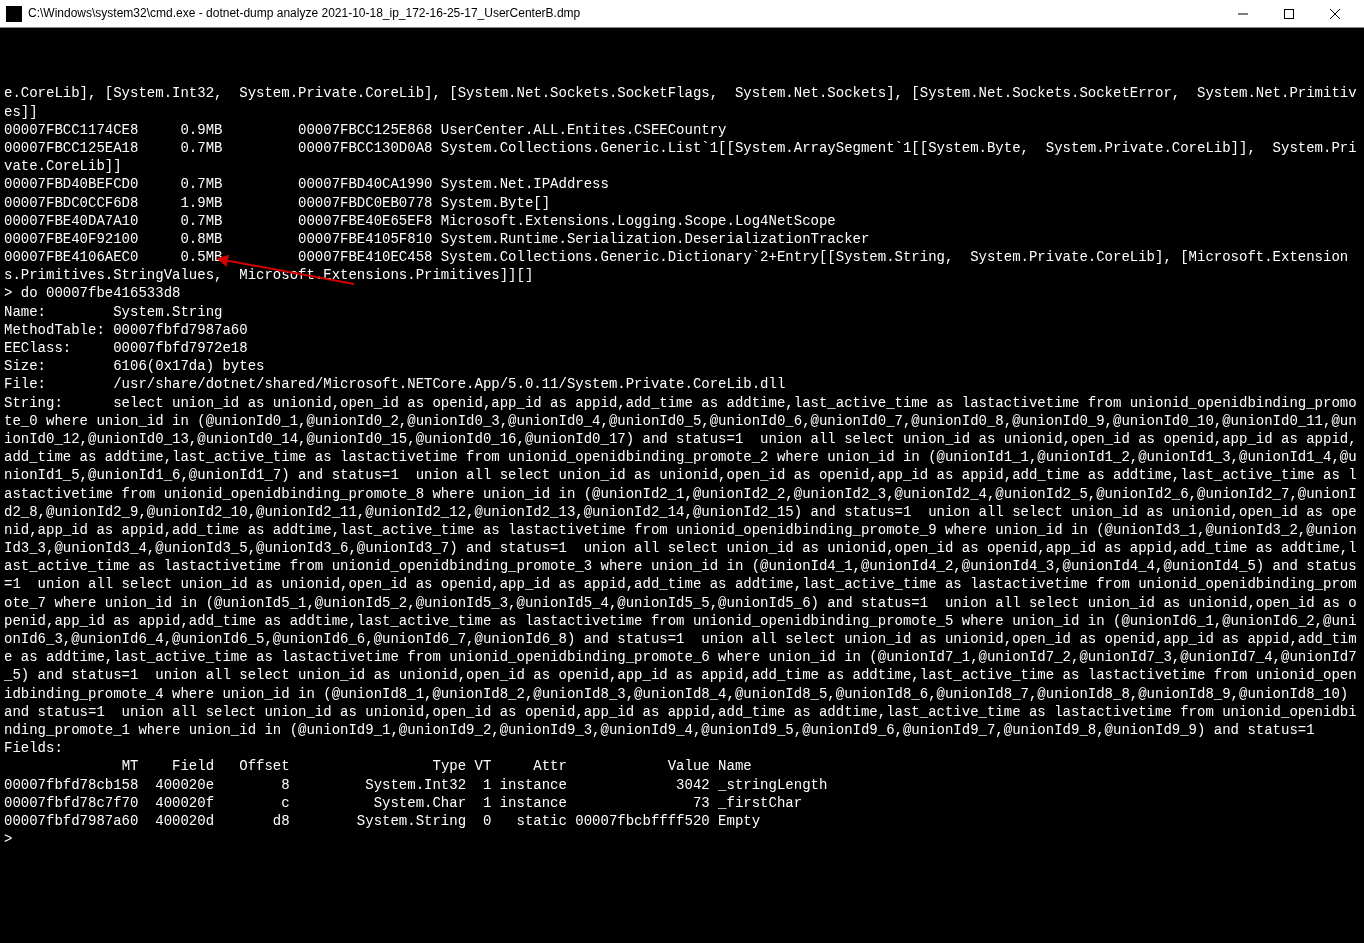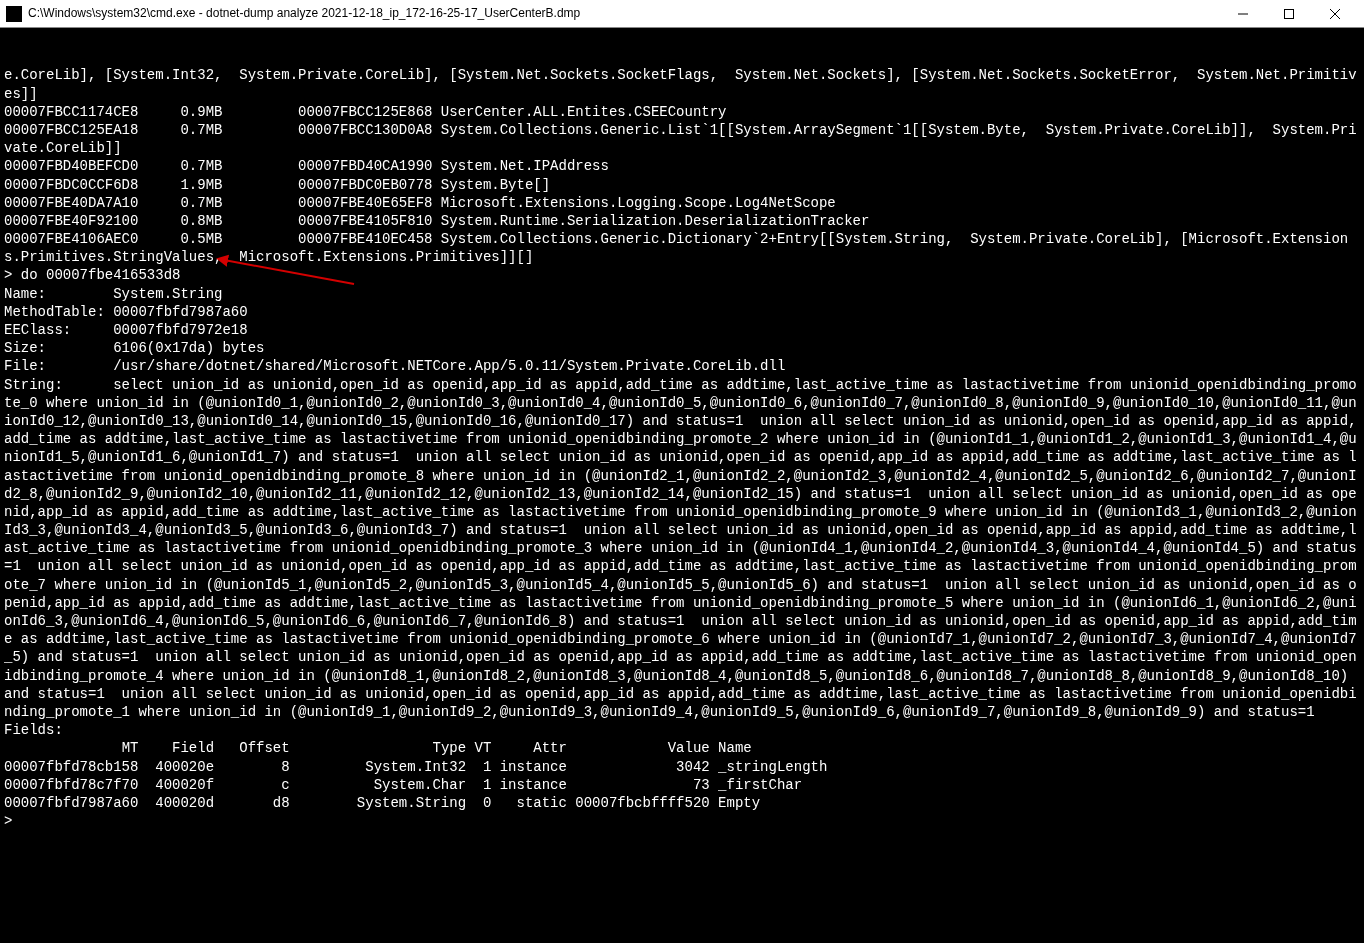--- a/index.html
+++ b/index.html
@@ -39,39 +39,39 @@
   .wc-btn {
     width: 46px;
     height: 28px;
     display: flex;
     align-items: center;
     justify-content: center;
     font-size: 14px;
     cursor: pointer;
   }
   .terminal {
-    padding: 2px 4px;
+    padding: 20px 4px;
     white-space: pre;
     position: relative;
   }
   .arrow {
     position: absolute;
     pointer-events: none;
     z-index: 10;
   }
   .arrow svg { overflow: visible; }
   .line { display: block; white-space: pre-wrap; word-break: break-all; }
 </style>
 </head>
 <body>
 
 <div class="titlebar">
   <div class="titlebar-left">
     <span class="titlebar-icon"></span>
-    <span>C:\Windows\system32\cmd.exe - dotnet-dump  analyze 2021-12-18_ip_172-16-25-17_UserCenterB.dmp</span>
+    <span>C:\Windows\system32\cmd.exe - dotnet-dump  analyze 2021-10-18_ip_172-16-25-17_UserCenterB.dmp</span>
   </div>
   <div class="window-controls">
     <div class="wc-btn">
       <svg width="10" height="10" viewBox="0 0 10 10">
           <line x1="0" y1="5" x2="10" y2="5" stroke="#000" stroke-width="1"></line>
         </svg>
     </div>
     <div class="wc-btn">
       <svg width="10" height="10" viewBox="0 0 10 10">
           <rect x="0.5" y="0.5" width="9" height="9" fill="none" stroke="#000" stroke-width="1"></rect>

